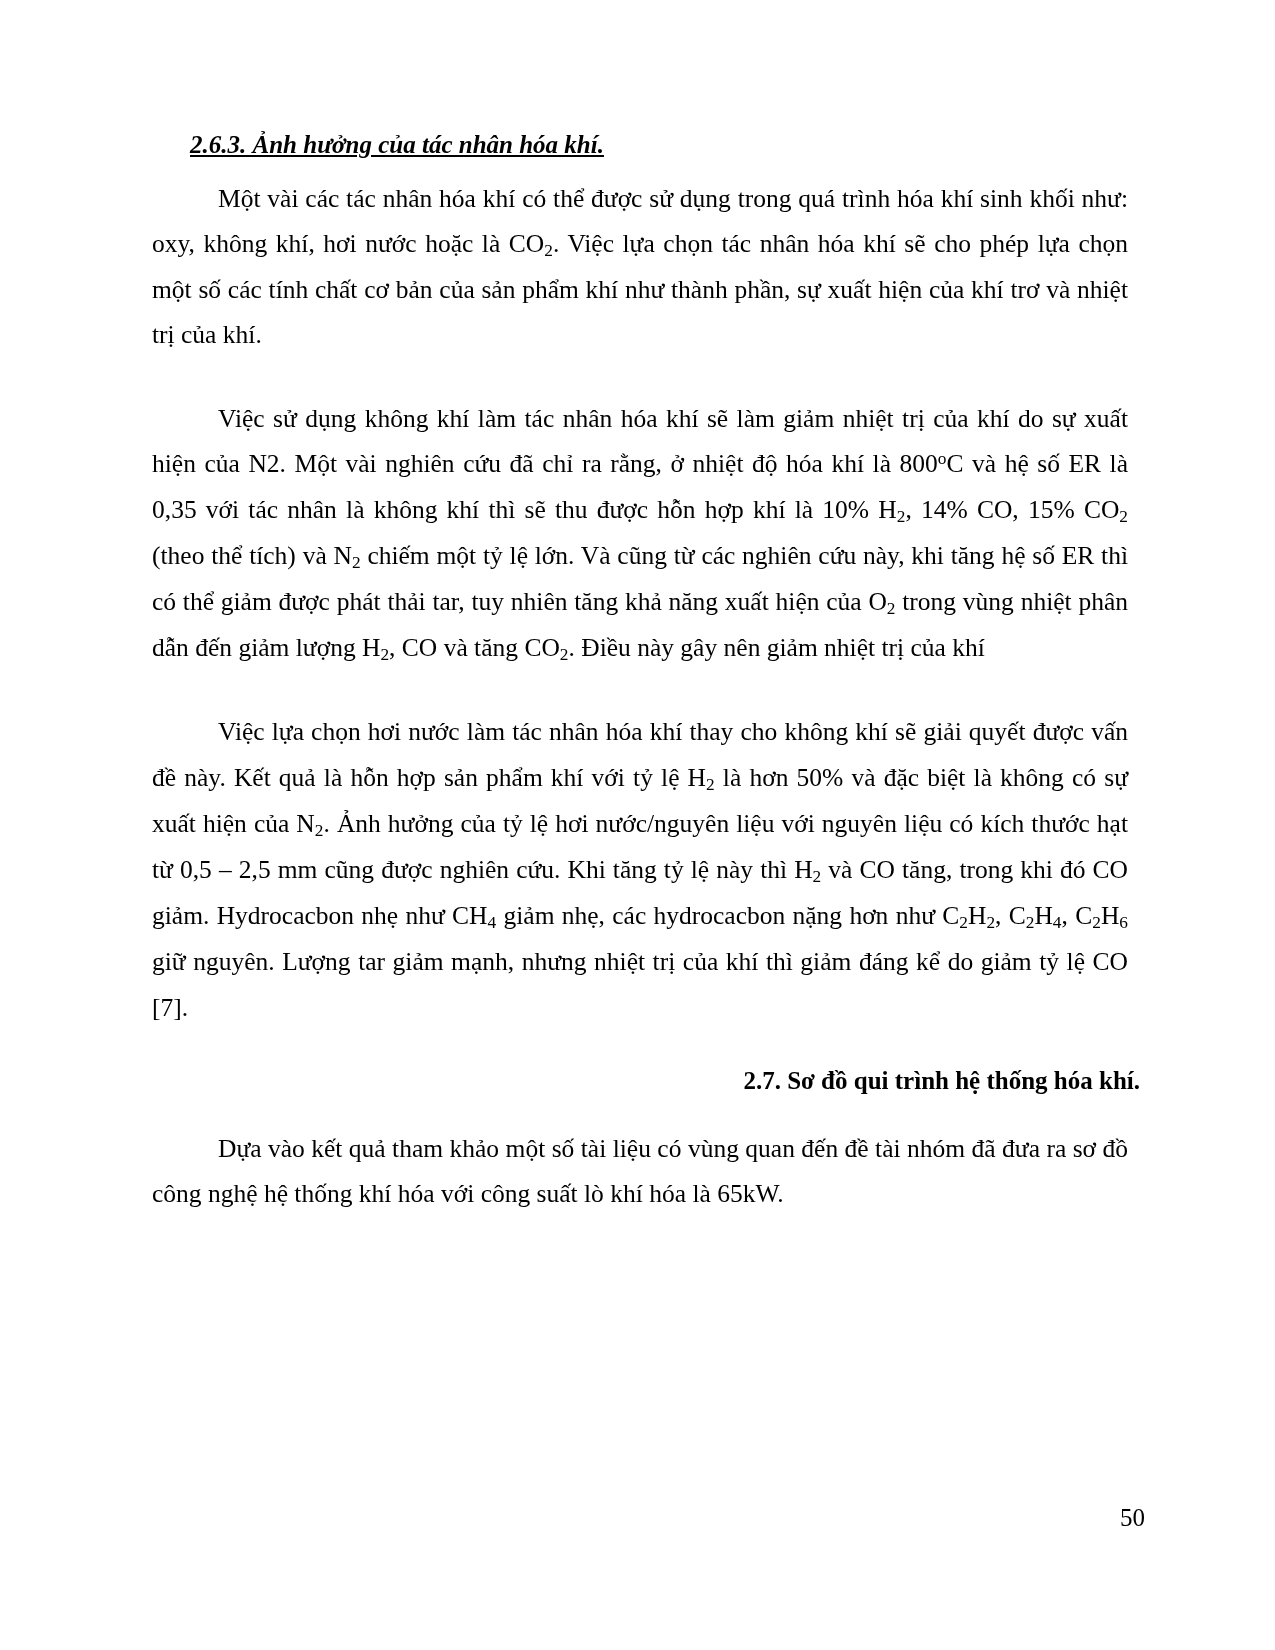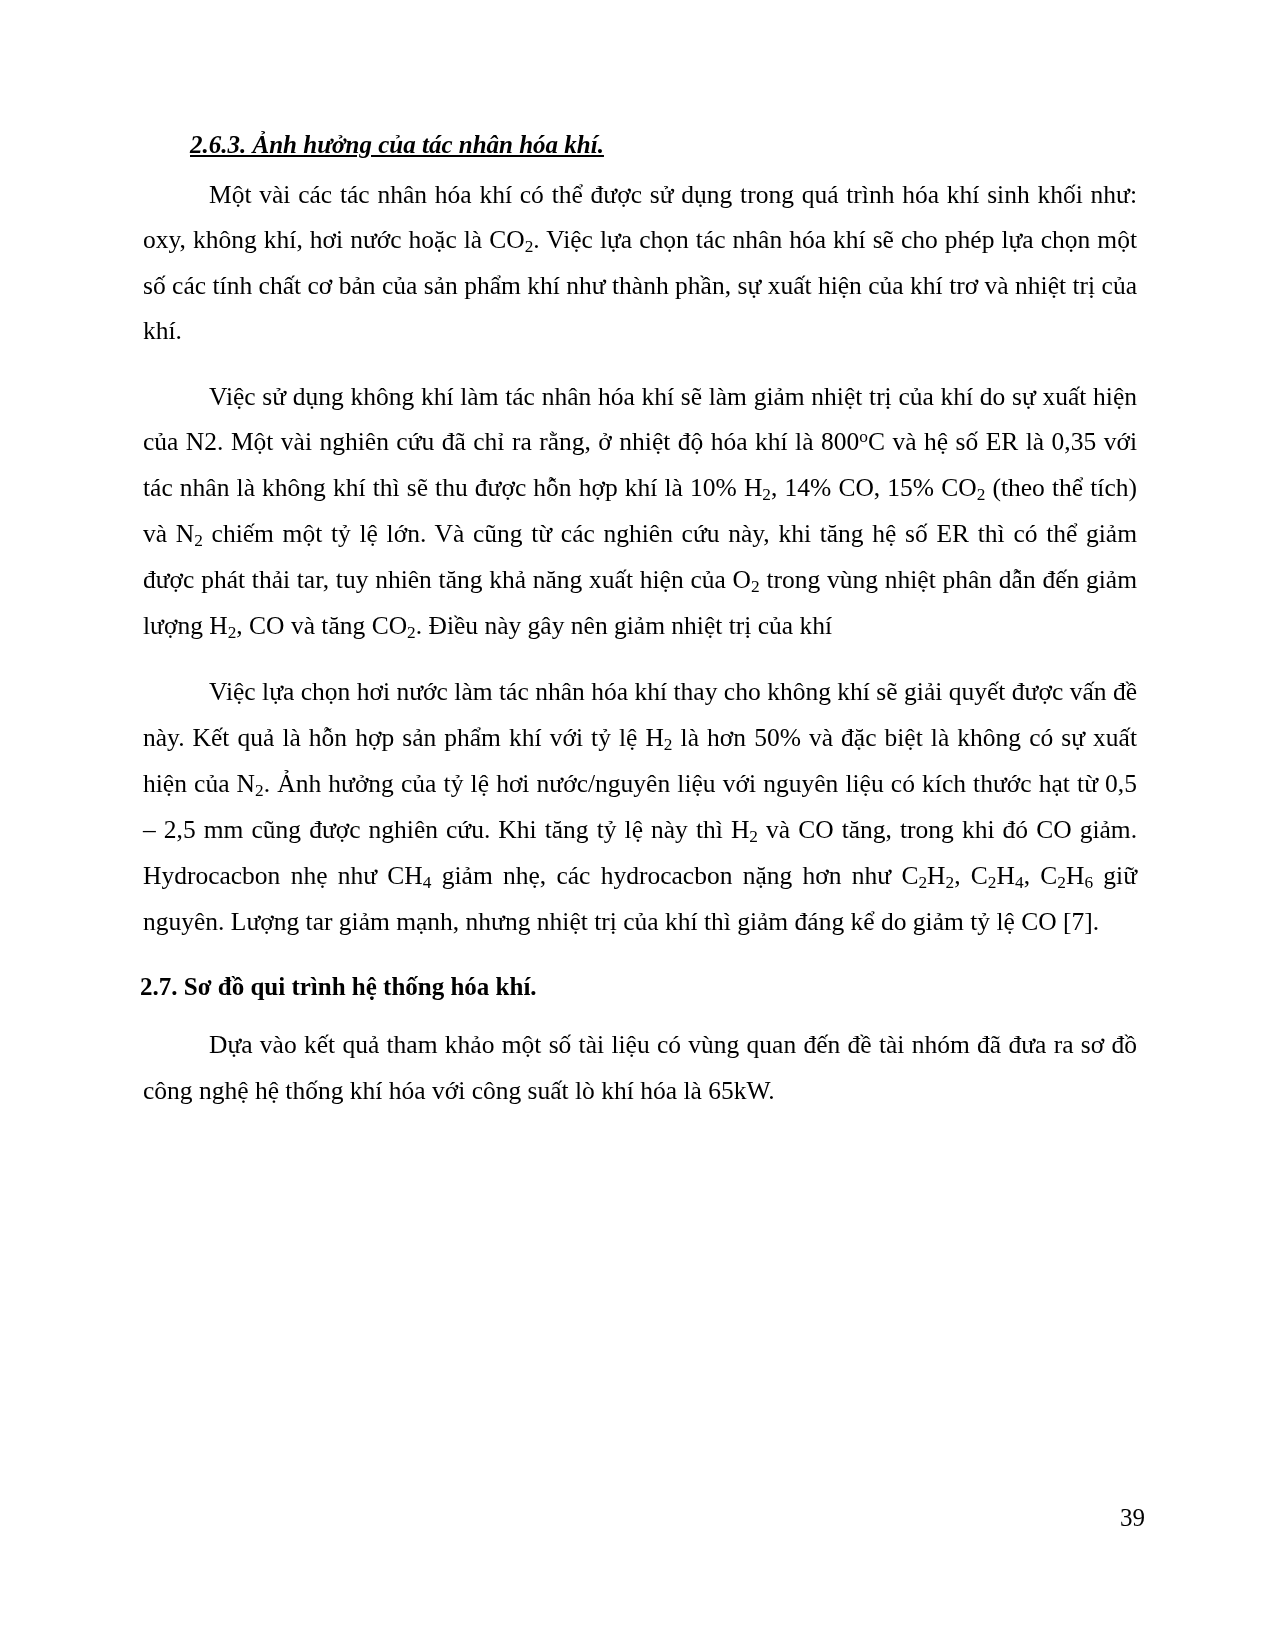--- a/index.html
+++ b/index.html
@@ -31,25 +31,26 @@
     margin: 0 0 8px 0;
     padding-left: 50px;
     line-height: 1.5;
   }
   .heading-main {
     font-size: 25px;
     font-weight: bold;
     margin: 0;
     padding: 0;
     line-height: 1.5;
+    text-align: right;
   }
   p.para {
     font-size: 25.5px;
     line-height: 1.78;
-    margin: 3px;
+    margin: 12px;
     text-align: justify;
     text-justify: inter-word;
     text-indent: 66px;
     hyphens: none;
   }
   .spacer-sm { height: 14px; }
   .spacer-md { height: 20px; }
   sub {
     font-size: 0.68em;
     vertical-align: -0.25em;
@@ -87,14 +88,14 @@
     <div class="spacer-md"></div>
 
     <h2 class="heading-main">2.7. Sơ đồ qui trình hệ thống hóa khí.</h2>
 
     <div class="spacer-sm"></div>
 
     <p class="para">Dựa vào kết quả tham khảo một số tài liệu có vùng quan đến đề tài nhóm đã đưa ra sơ đồ công nghệ hệ thống khí hóa với công suất lò khí hóa là 65kW.</p>
 
   </div>
 
-  <div class="page-number">39</div>
+  <div class="page-number">50</div>
 </div>
 
 </body></html>

